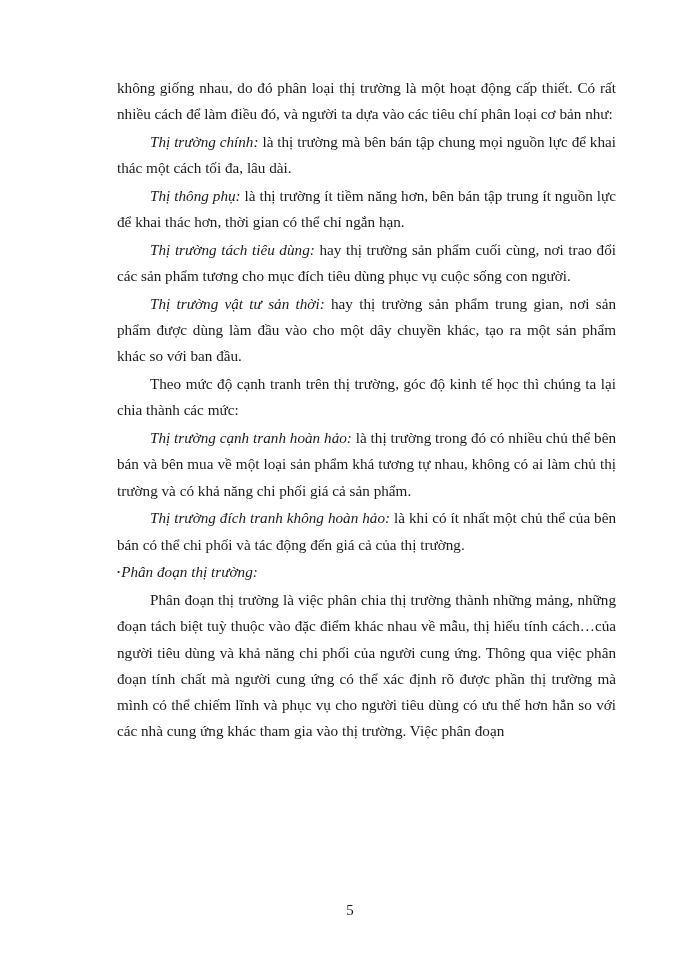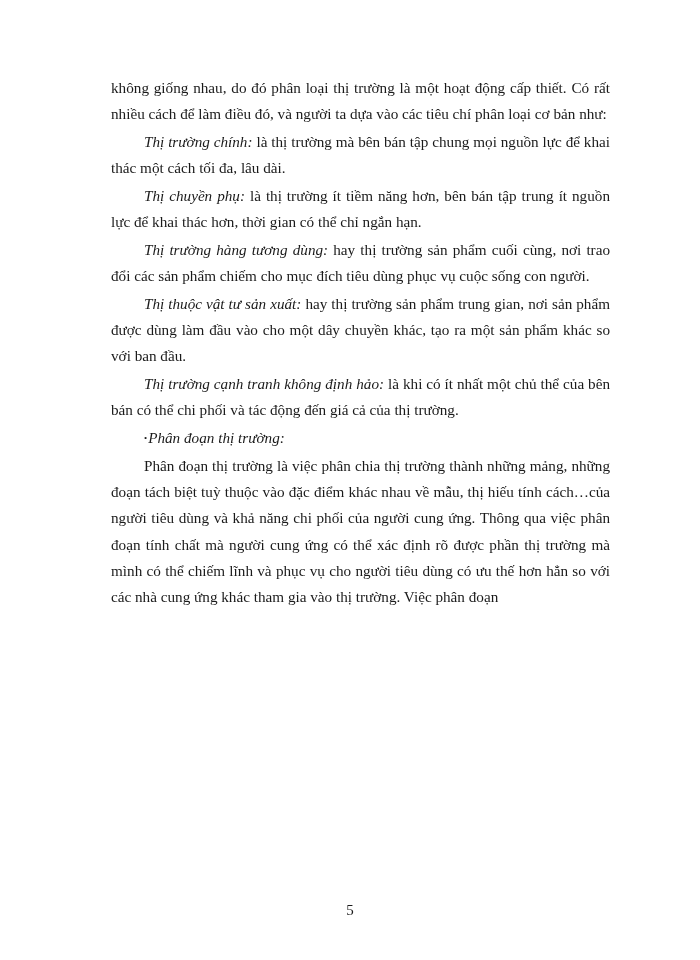--- a/index.html
+++ b/index.html
@@ -10,41 +10,40 @@
     body {
       width: 700px;
       height: 960px;
       position: relative;
       overflow: hidden;
       font-family: "Liberation Serif", "DejaVu Serif", serif;
       color: #1a1a1a;
     }
     .page {
       position: absolute;
-      left: 111px;
+      left: 117px;
       top: 75px;
       width: 499px;
       font-size: 15.2px;
       line-height: 26.2px;
     }
     .para {
       margin: 0 0 1.6px 0;
       text-align: justify;
       text-align-last: left;
       hyphens: none;
     }
     .indent {
       text-indent: 33px;
     }
     .term {
       font-style: italic;
     }
     .heading {
       font-style: italic;
-      margin-left: 33px;
     }
     .bullet {
       display: inline-block;
       font-size: 9px;
       vertical-align: 2px;
       margin-right: 1px;
       font-style: normal;
     }
     .page-number {
       position: absolute;
@@ -64,37 +63,43 @@
   <p class="para">
     <span>không giống nhau, do đó phân loại thị trường là một hoạt động cấp thiết. Có rất nhiều cách để làm điều đó, và người ta dựa vào các tiêu chí phân loại cơ bản như:</span>
   </p>
 
 
   <p class="para indent">
     <span class="term">Thị trường chính:</span><span> là thị trường mà bên bán tập chung mọi nguồn lực để khai thác một cách tối đa, lâu dài.</span>
   </p>
 
   <p class="para indent">
-    <span class="term">Thị chuyền phụ:</span><span> là thị trường ít tiềm năng hơn, bên bán tập trung ít nguồn lực để khai thác hơn, thời gian có thể chỉ ngắn hạn.</span>
+    <span class="term">Thị thông phụ:</span><span> là thị trường ít tiềm năng hơn, bên bán tập trung ít nguồn lực để khai thác hơn, thời gian có thể chỉ ngắn hạn.</span>
   </p>
 
 
   <p class="para indent">
-    <span class="term">Thị trường hàng tương dùng:</span><span> hay thị trường sản phẩm cuối cùng, nơi trao đổi các sản phẩm chiếm cho mục đích tiêu dùng phục vụ cuộc sống con người.</span>
+    <span class="term">Thị trường tách tiêu dùng:</span><span> hay thị trường sản phẩm cuối cùng, nơi trao đổi các sản phẩm tương cho mục đích tiêu dùng phục vụ cuộc sống con người.</span>
   </p>
 
   <p class="para indent">
-    <span class="term">Thị thuộc vật tư sản xuất:</span><span> hay thị trường sản phẩm trung gian, nơi sản phẩm được dùng làm đầu vào cho một dây chuyền khác, tạo ra một sản phẩm khác so với ban đầu.</span>
+    <span class="term">Thị trường vật tư sản thời:</span><span> hay thị trường sản phẩm trung gian, nơi sản phẩm được dùng làm đầu vào cho một dây chuyền khác, tạo ra một sản phẩm khác so với ban đầu.</span>
+  </p>
+
+  <p class="para indent">
+    <span>Theo mức độ cạnh tranh trên thị trường, góc độ kinh tế học thì chúng ta lại chia thành các mức:</span>
+  </p>
+
+  <p class="para indent">
+    <span class="term">Thị trường cạnh tranh hoàn hảo:</span><span> là thị trường trong đó có nhiều chủ thể bên bán và bên mua về một loại sản phẩm khá tương tự nhau, không có ai làm chủ thị trường và có khả năng chi phối giá cả sản phẩm.</span>
   </p>
 
 
-
-
   <p class="para indent">
-    <span class="term">Thị trường cạnh tranh không định hảo:</span><span> là khi có ít nhất một chủ thể của bên bán có thể chi phối và tác động đến giá cả của thị trường.</span>
+    <span class="term">Thị trường đích tranh không hoàn hảo:</span><span> là khi có ít nhất một chủ thể của bên bán có thể chi phối và tác động đến giá cả của thị trường.</span>
   </p>
 
   <p class="para heading">
     <span class="bullet">•</span><span>Phân đoạn thị trường:</span>
   </p>
 
   <p class="para indent">
     <span>Phân đoạn thị trường là việc phân chia thị trường thành những mảng, những đoạn tách biệt tuỳ thuộc vào đặc điểm khác nhau về mẫu, thị hiếu tính cách…của người tiêu dùng và khả năng chi phối của người cung ứng. Thông qua việc phân đoạn tính chất mà người cung ứng có thể xác định rõ được phần thị trường mà mình có thể chiếm lĩnh và phục vụ cho người tiêu dùng có ưu thế hơn hẳn so với các nhà cung ứng khác tham gia vào thị trường. Việc phân đoạn</span>
   </p>
 

